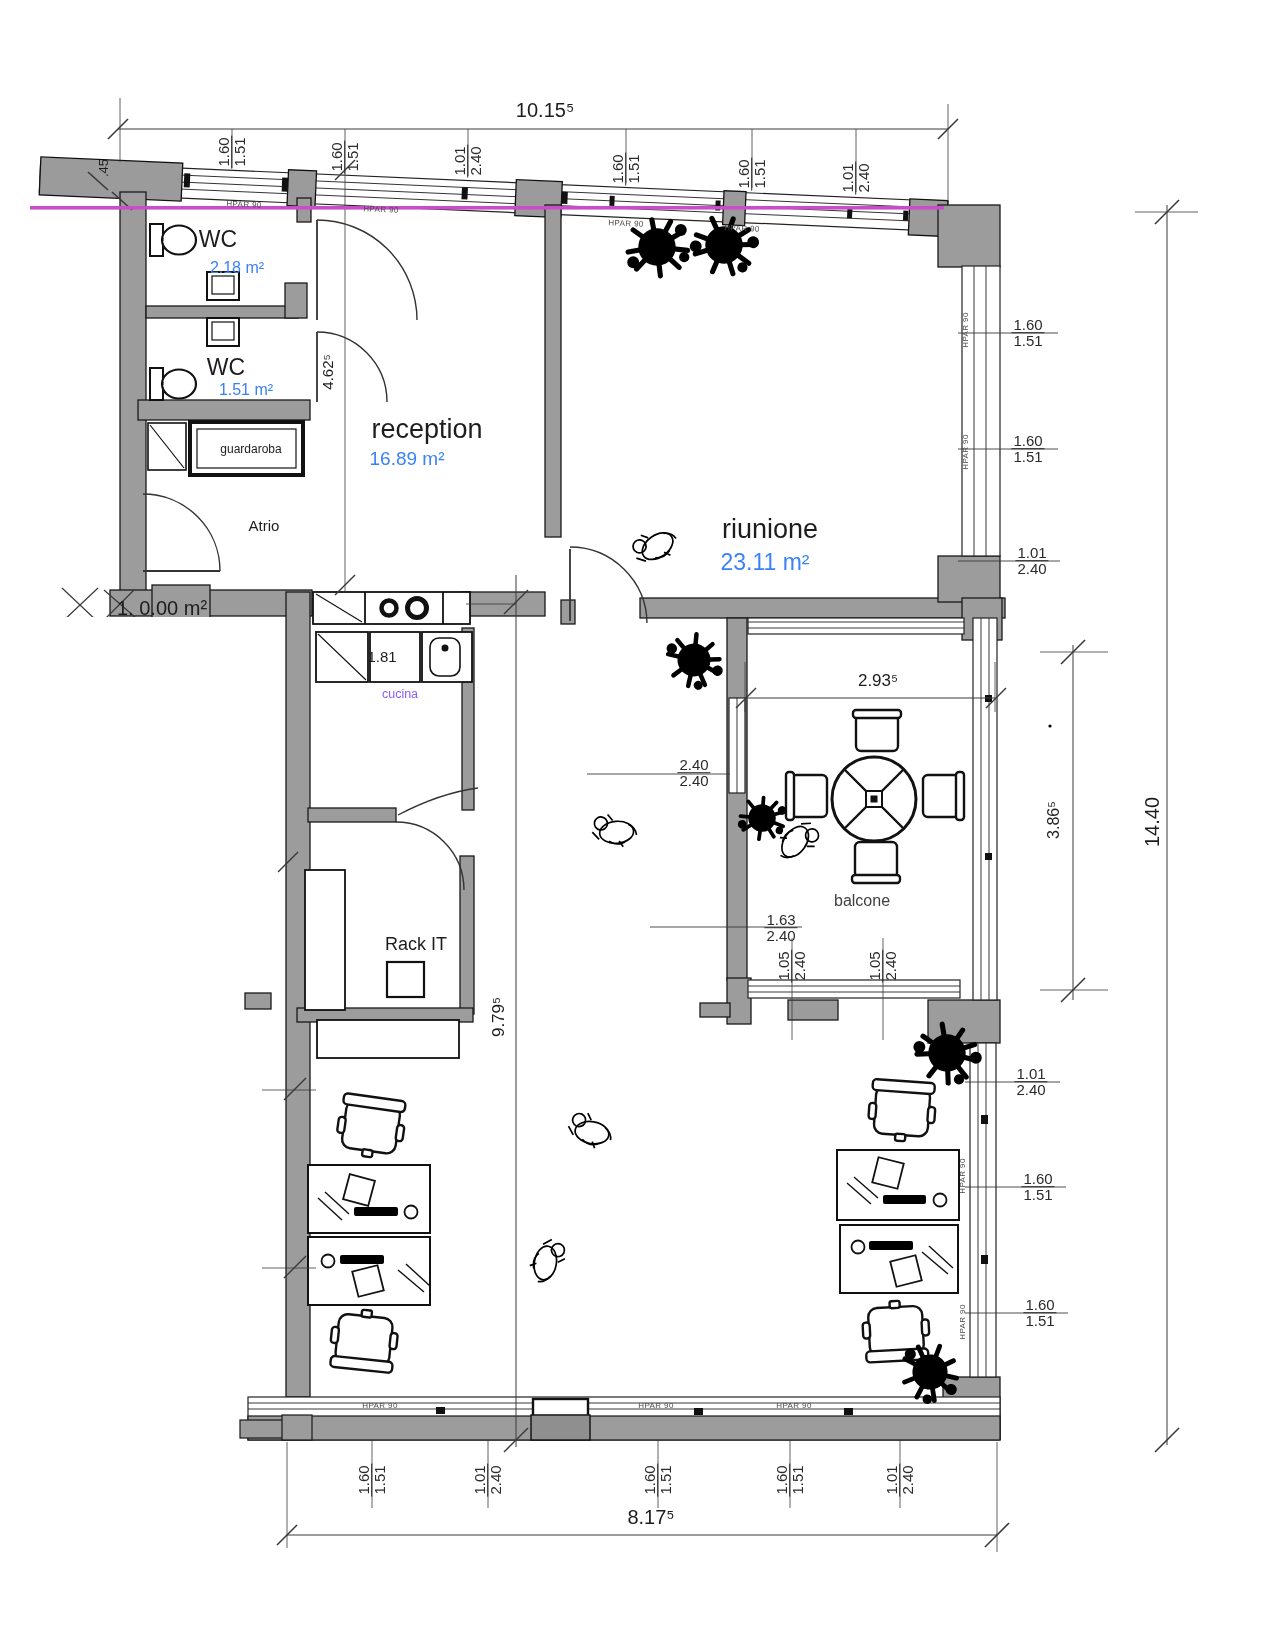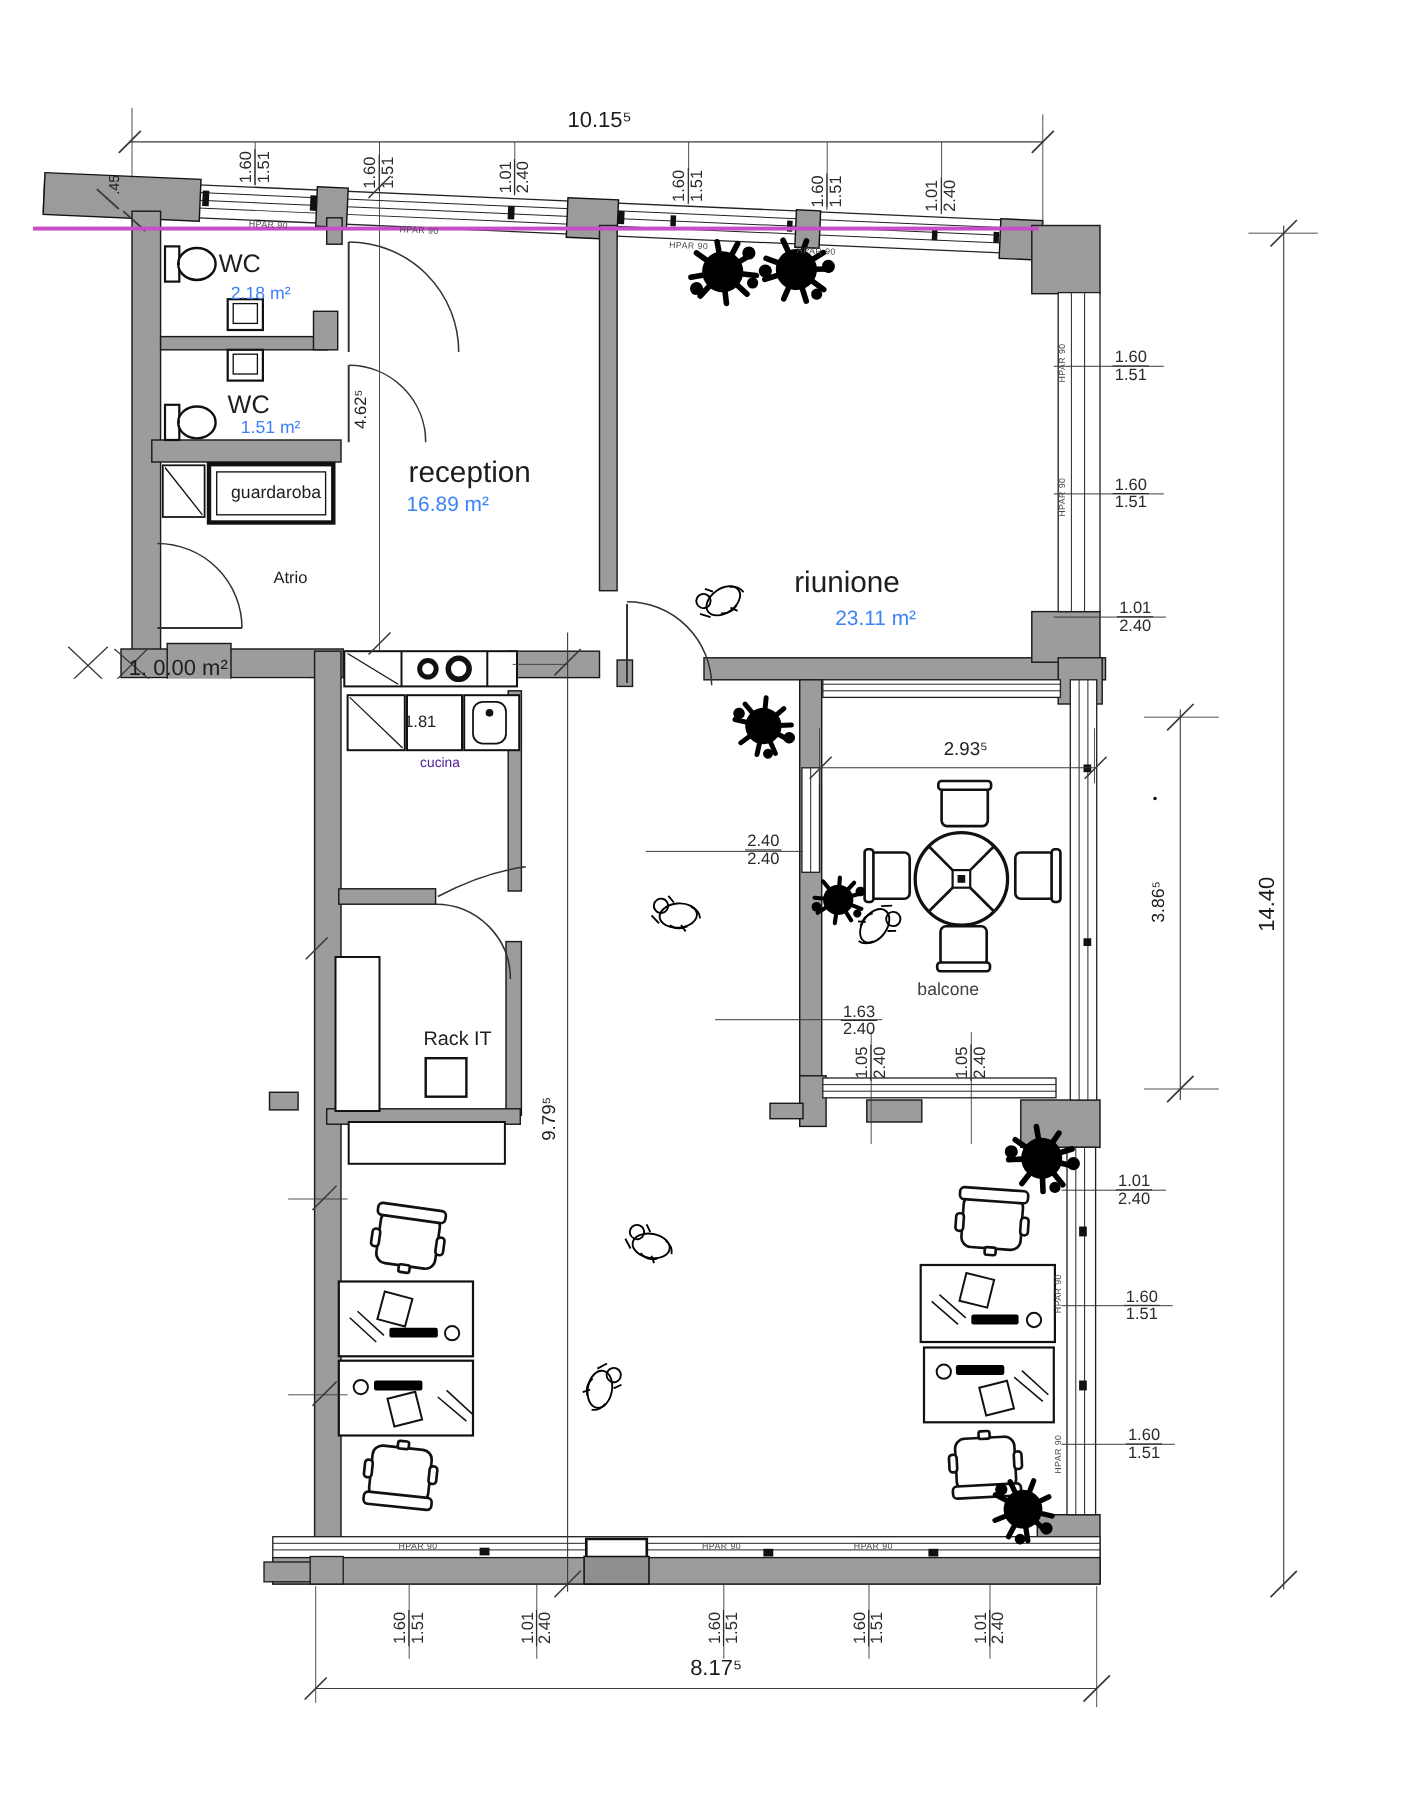--- a/index.html
+++ b/index.html
@@ -459,28 +459,28 @@
       </div>
   <div class="lbl frac rotv" style="left:900px;top:1480px">
         <span>1.01</span>
         <span>2.40</span>
       </div>
 
   <div class="lbl" style="left:218px;top:240px;font-size:23px">WC</div>
   <div class="lbl area" style="left:237px;top:268px;font-size:16px">2.18 m²</div>
   <div class="lbl" style="left:226px;top:368px;font-size:23px">WC</div>
   <div class="lbl area" style="left:246px;top:390px;font-size:16px">1.51 m²</div>
-  <div class="lbl" style="left:251px;top:449px;font-size:16px">guardaroba</div>
+  <div class="lbl" style="left:251px;top:449px;font-size:12px">guardaroba</div>
   <div class="lbl" style="left:264px;top:526px;font-size:15px">Atrio</div>
   <div class="lbl" style="left:427px;top:430px;font-size:27px">reception</div>
   <div class="lbl area" style="left:407px;top:459px;font-size:19px">16.89 m²</div>
   <div class="lbl" style="left:770px;top:530px;font-size:27px">riunione</div>
-  <div class="lbl area" style="left:796px;top:563px;font-size:19px">23.11 m²</div>
+  <div class="lbl area" style="left:765px;top:563px;font-size:23px">23.11 m²</div>
   <div class="lbl" style="left:382px;top:657px;font-size:15px">1.81</div>
-  <div class="lbl" style="left:400px;top:694px;font-size:12.5px;color:#4c1d95">cucina</div>
+  <div class="lbl" style="left:400px;top:694px;font-size:12.5px;color:#8b5cf6">cucina</div>
   <div class="lbl" style="left:416px;top:944px;font-size:18px">Rack IT</div>
   <div class="lbl" style="left:862px;top:901px;font-size:16px;color:#404040">balcone</div>
   <div class="lbl tl" style="left:117px;top:598px;font-size:20px">1. 0.00 m²</div>
 
   <div class="lbl hpar tilt" style="left:244px;top:205px">HPAR 90</div>
   <div class="lbl hpar tilt" style="left:381px;top:210px">HPAR 90</div>
   <div class="lbl hpar tilt" style="left:626px;top:224px">HPAR 90</div>
   <div class="lbl hpar tilt" style="left:742px;top:229px">HPAR 90</div>
   <div class="lbl hpar rot" style="left:966px;top:330px">HPAR 90</div>
   <div class="lbl hpar rot" style="left:966px;top:452px">HPAR 90</div>

